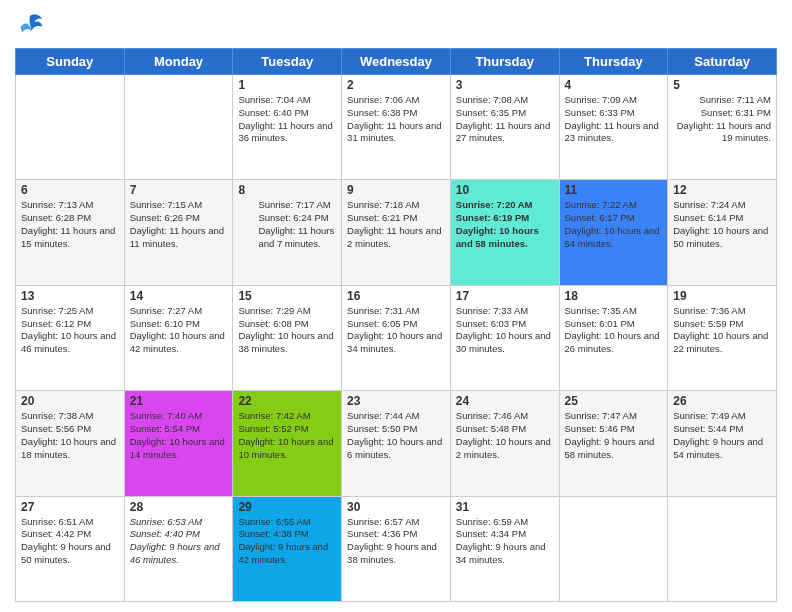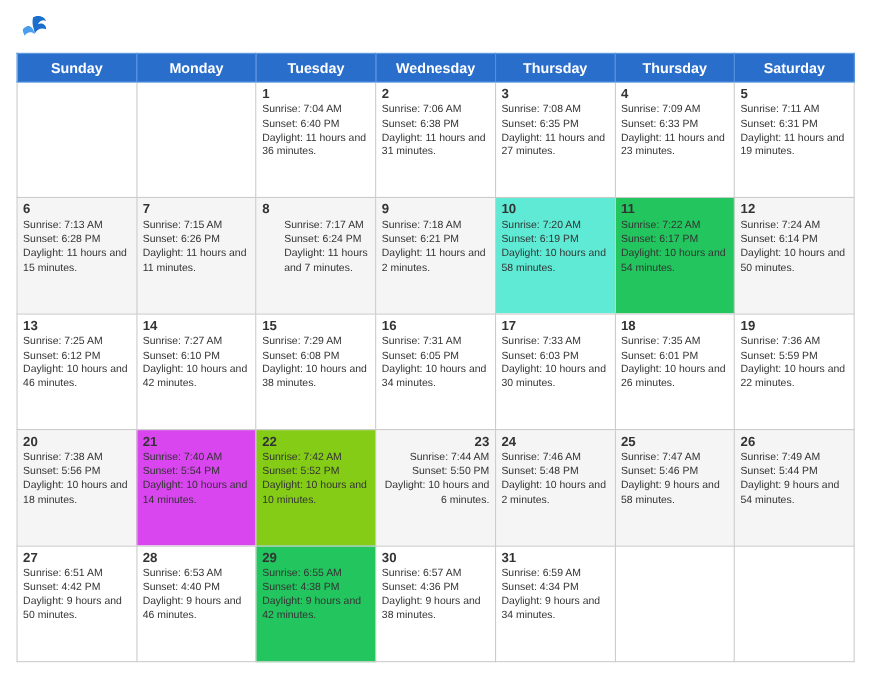--- a/index.html
+++ b/index.html
@@ -147,21 +147,21 @@
 Daylight: 11 hours and 27 minutes.</div>
           </td>
           <td style="background: rgb(255, 255, 255);">
             <span class="day-number">4</span>
             <div class="day-info" style="white-space: pre-line;">Sunrise: 7:09 AM
 Sunset: 6:33 PM
 Daylight: 11 hours and 23 minutes.</div>
           </td>
           <td style="background: rgb(255, 255, 255);">
             <span class="day-number">5</span>
-            <div class="day-info" style="white-space: pre-line;">Sunrise: 7:11 AM
+            <div class="day-info" style="white-space: pre-line; text-align: right;">Sunrise: 7:11 AM
 Sunset: 6:31 PM
 Daylight: 11 hours and 19 minutes.</div>
           </td>
         </tr>
         <tr>
           <td style="background: rgb(245, 245, 245);">
             <span class="day-number">6</span>
             <div class="day-info" style="white-space: pre-line;">Sunrise: 7:13 AM
 Sunset: 6:28 PM
 Daylight: 11 hours and 15 minutes.</div>
@@ -179,25 +179,25 @@
 Daylight: 11 hours and 7 minutes.</div>
           </td>
           <td style="background: rgb(245, 245, 245);">
             <span class="day-number">9</span>
             <div class="day-info" style="white-space: pre-line;">Sunrise: 7:18 AM
 Sunset: 6:21 PM
 Daylight: 11 hours and 2 minutes.</div>
           </td>
           <td style="background: #5eead4;">
             <span class="day-number">10</span>
-            <div class="day-info" style="white-space: pre-line;">Sunrise: 7:20 AM
+            <div class="day-info" style="white-space: pre-line; font-weight: bold;">Sunrise: 7:20 AM
 Sunset: 6:19 PM
 Daylight: 10 hours and 58 minutes.</div>
           </td>
-          <td style="background: #22c55e;">
+          <td style="background: #3b82f6;">
             <span class="day-number">11</span>
             <div class="day-info" style="white-space: pre-line;">Sunrise: 7:22 AM
 Sunset: 6:17 PM
 Daylight: 10 hours and 54 minutes.</div>
           </td>
           <td style="background: rgb(245, 245, 245);">
             <span class="day-number">12</span>
             <div class="day-info" style="white-space: pre-line;">Sunrise: 7:24 AM
 Sunset: 6:14 PM
 Daylight: 10 hours and 50 minutes.</div>
@@ -259,21 +259,21 @@
             <div class="day-info" style="white-space: pre-line;">Sunrise: 7:40 AM
 Sunset: 5:54 PM
 Daylight: 10 hours and 14 minutes.</div>
           </td>
           <td style="background: #84cc16; margin-left: 12px;">
             <span class="day-number">22</span>
             <div class="day-info" style="white-space: pre-line;">Sunrise: 7:42 AM
 Sunset: 5:52 PM
 Daylight: 10 hours and 10 minutes.</div>
           </td>
-          <td style="background: rgb(245, 245, 245); text-align: right;">
+          <td style="background: rgb(245, 245, 245);">
             <span class="day-number">23</span>
             <div class="day-info" style="white-space: pre-line;">Sunrise: 7:44 AM
 Sunset: 5:50 PM
 Daylight: 10 hours and 6 minutes.</div>
           </td>
           <td style="background: rgb(245, 245, 245);">
             <span class="day-number">24</span>
             <div class="day-info" style="white-space: pre-line;">Sunrise: 7:46 AM
 Sunset: 5:48 PM
 Daylight: 10 hours and 2 minutes.</div>
@@ -293,25 +293,25 @@
         </tr>
         <tr>
           <td style="background: rgb(255, 255, 255);">
             <span class="day-number">27</span>
             <div class="day-info" style="white-space: pre-line;">Sunrise: 6:51 AM
 Sunset: 4:42 PM
 Daylight: 9 hours and 50 minutes.</div>
           </td>
           <td style="background: rgb(255, 255, 255);">
             <span class="day-number">28</span>
-            <div class="day-info" style="white-space: pre-line;">Sunrise: 6:53 AM
+            <div class="day-info" style="white-space: pre-line; font-style: italic;">Sunrise: 6:53 AM
 Sunset: 4:40 PM
 Daylight: 9 hours and 46 minutes.</div>
           </td>
-          <td style="background: #22c55e;">
+          <td style="background: #0ea5e9;">
             <span class="day-number">29</span>
             <div class="day-info" style="white-space: pre-line;">Sunrise: 6:55 AM
 Sunset: 4:38 PM
 Daylight: 9 hours and 42 minutes.</div>
           </td>
           <td style="background: rgb(255, 255, 255);">
             <span class="day-number">30</span>
             <div class="day-info" style="white-space: pre-line;">Sunrise: 6:57 AM
 Sunset: 4:36 PM
 Daylight: 9 hours and 38 minutes.</div>

